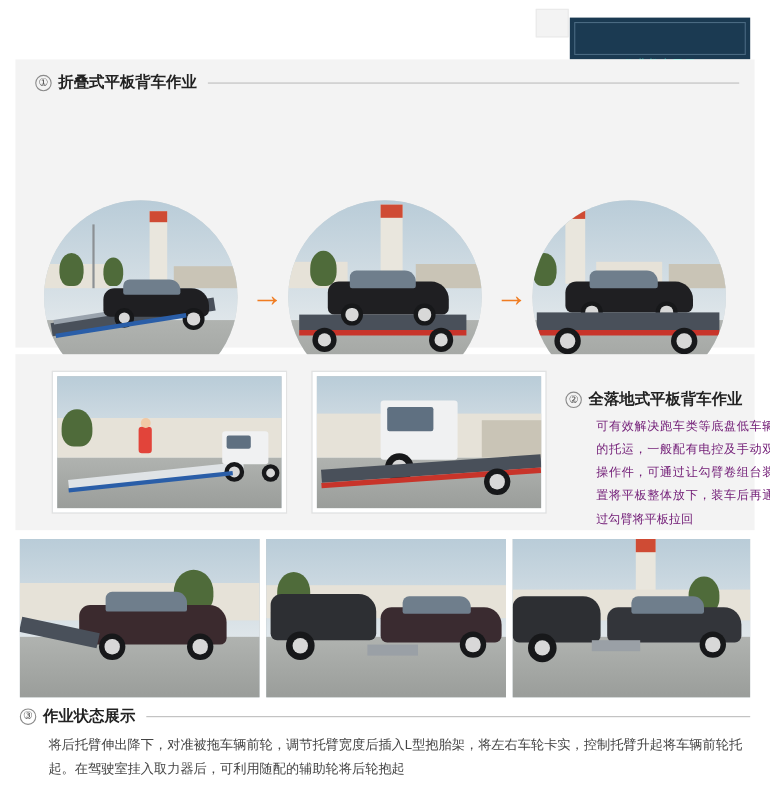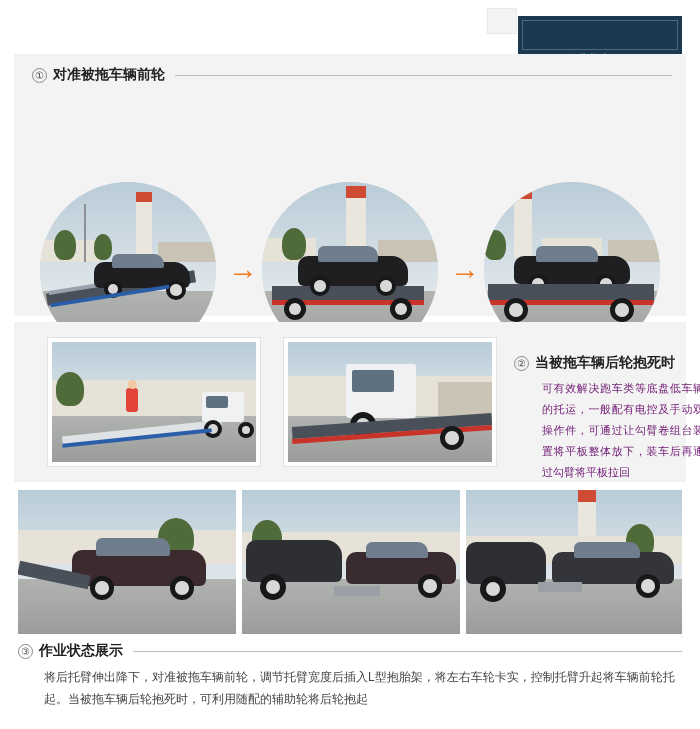--- a/index.html
+++ b/index.html
@@ -223,21 +223,21 @@
     <div class="header-ghost"></div>
     <div class="header-plate">
       <div class="inner-border"></div>
       <div class="header-title">作业状态展示</div>
     </div>
   </div>
 
   <div class="sec1">
     <div class="sec-head">
       <div class="num-circle">①</div>
-      <div class="sec-head-title">对准被拖车辆前轮</div>
+      <div class="sec-head-title">折叠式平板背车作业</div>
       <div class="head-rule"></div>
     </div>
 
     <div class="circle-img" style="left:26px; top:128px; width:176px; height:176px;">
       <div class="sky"></div>
       <div class="ground"></div>
       <div class="tower" style="left:96px; top:10px; width:16px; height:64px;"></div>
       <div class="tower-top" style="left:96px; top:10px; width:16px; height:10px;"></div>
       <div class="bldg" style="left:0px; top:58px; width:60px; height:22px;"></div>
       <div class="bldg dark" style="left:118px; top:60px; width:58px; height:20px;"></div>
@@ -347,21 +347,21 @@
         </div>
       <div class="deck" style="left:4px; top:78px; width:200px; height:12px; transform:rotate(-4deg);"></div>
       <div class="stripe-red" style="left:4px; top:90px; width:200px; height:5px; transform:rotate(-4deg);"></div>
       <div class="wheel" style="left:152px; top:84px; width:24px; height:24px;">
           <i></i>
         </div>
     </div>
 
     <div class="sec2-head">
       <div class="num-circle">②</div>
-      <div class="sec-head-title">当被拖车辆后轮抱死时</div>
+      <div class="sec-head-title">全落地式平板背车作业</div>
     </div>
     <div class="sec2-body">可有效解决跑车类等底盘低车辆的托运，一般配有电控及手动双操作件，可通过让勾臂卷组台装置将平板整体放下，装车后再通过勾臂将平板拉回</div>
   </div>
 
   <div class="sec3">
 
     <div class="photo" style="left:4px; top:0px; width:218px; height:144px;">
       <div class="sky"></div>
       <div class="ground"></div>
       <div class="bldg" style="left:0px; top:40px; width:218px; height:34px;"></div>
@@ -411,16 +411,16 @@
           <i></i>
         </div>
       <div class="deck" style="left:72px; top:92px; width:44px; height:10px; background:#9aa0a6;"></div>
     </div>
 
     <div class="sec3-head">
       <div class="num-circle">③</div>
       <div class="sec-head-title">作业状态展示</div>
       <div class="head-rule"></div>
     </div>
-    <div class="sec3-body">将后托臂伸出降下，对准被拖车辆前轮，调节托臂宽度后插入L型抱胎架，将左右车轮卡实，控制托臂升起将车辆前轮托起。当被拖车辆后轮抱死时，可利用随配的辅助轮将后轮抱起</div>
+    <div class="sec3-body">将后托臂伸出降下，对准被拖车辆前轮，调节托臂宽度后插入L型抱胎架，将左右车轮卡实，控制托臂升起将车辆前轮托起。在驾驶室挂入取力器后，可利用随配的辅助轮将后轮抱起</div>
   </div>
 
 </div>
 
 </body></html>

